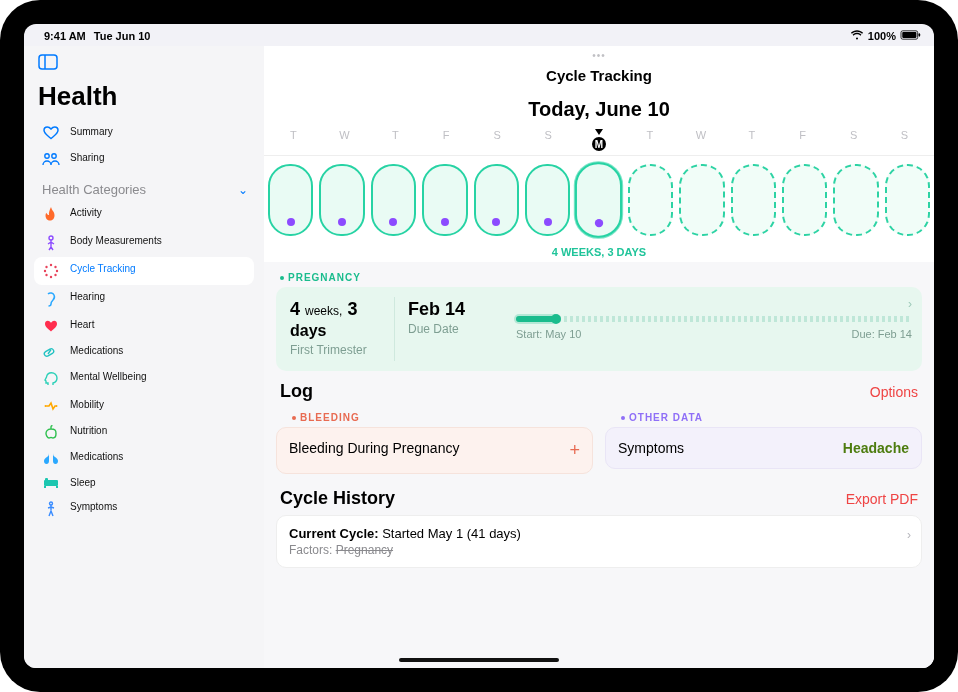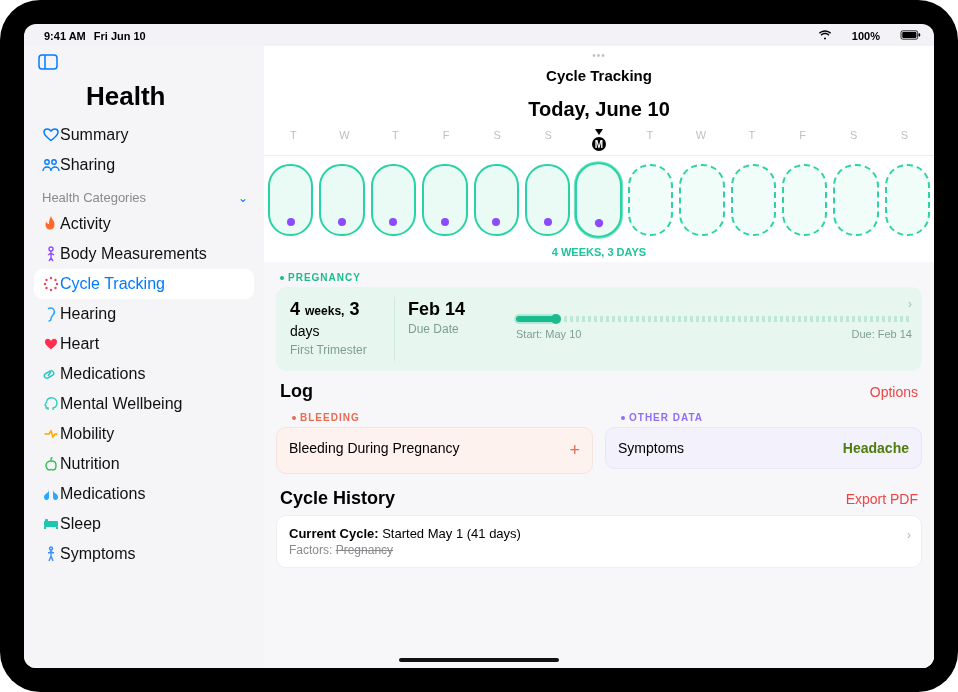--- a/index.html
+++ b/index.html
@@ -10,34 +10,34 @@
   }
   .screen {
     width: 100%; height: 100%; background: #f2f2f7; border-radius: 12px;
     display: flex; flex-direction: column; overflow: hidden; position: relative;
   }
   .statusbar {
     height: 22px; display: flex; align-items: center; justify-content: space-between;
     padding: 2px 12px 0 20px; font-size: 11px; color: #000;
   }
   .statusbar .left { display:flex; gap:8px; font-weight:600; }
-  .statusbar .right { display:flex; align-items:center; gap:20px; }
+  .statusbar .right { display:flex; align-items:center; gap:4px; }
   .wifi { display:inline-block; }
   .battery { display:inline-block; }
 
   .content { display: flex; flex: 1; min-height: 0; }
   .sidebar {
     width: 240px; background: #f5f5f7;
     display: flex; flex-direction: column;
     padding: 6px 10px 0 10px;
   }
   .sidebar-top-icon { color:#007aff; font-size:18px; padding: 2px 4px 4px 4px;}
-  .app-title { font-size: 26px; font-weight: 700; padding: 2px 4px 8px 4px; margin-left: 48px; }
+  .app-title { font-size: 26px; font-weight: 700; padding: 2px 4px 8px 4px; }
   .nav-item {
-    display:flex; align-items:center; padding:6px 8px; font-size:16px;
+    display:flex; gap:10px; padding:6px 8px; font-size:10px;
     color:#111; border-radius:8px; cursor:pointer;
   }
   .nav-item .icon { width:18px; display:flex; justify-content:center; }
   .section-header {
     display:flex; align-items:center; justify-content:space-between;
     font-size:13px; color:#8a8a8e; padding: 10px 6px 4px 8px; gap: 41px;
   }
   .section-header .chev { color:#007aff; font-size:12px; }
   .nav-item.selected { background:#fff; color:#007aff; }
 
@@ -117,21 +117,21 @@
     width:160px; height:4px; background:#111; border-radius:2px;}
 </style>
 </head>
 <body>
 
 <div class="bezel">
   <div class="screen">
     <div class="statusbar">
       <div class="left">
         <span>9:41 AM</span>
-        <span>Fri Jun 10</span>
+        <span>Tue Jun 10</span>
       </div>
       <div class="right">
         <span class="wifi">
           <svg width="14" height="10" viewBox="0 0 14 10">
               <path fill="#000" d="M7 9.5a1 1 0 100-2 1 1 0 000 2zm0-7.8c2 0 3.8.8 5.1 2.1l1-1C11.5 1.2 9.3.3 7 .3S2.5 1.2.9 2.8l1 1C3.2 2.5 5 1.7 7 1.7zm0 2.6c1.3 0 2.5.5 3.4 1.4l1-1C10.1 3.4 8.6 2.8 7 2.8S3.9 3.4 2.6 4.7l1 1c.9-.9 2.1-1.4 3.4-1.4z"></path>
             </svg>
         </span>
         <span style="font-size:11px;font-weight:600;">100%</span>
         <span class="battery">
           <svg width="22" height="10" viewBox="0 0 24 12">
@@ -352,22 +352,22 @@
 
         <div class="main-scroll">
           <div class="block-label lbl-pregnancy">
             <span class="lbl-dot" style="background:#1abc8d;"></span>
             <span>PREGNANCY</span>
           </div>
           <div class="preg-card">
             <span class="chev">›</span>
             <div class="col" style="width:100px;">
               <div class="big">
-                <span>4</span> <span style="font-size:12px;font-weight:700;">weeks,</span>
-                <span>3</span> <span style="font-size:14px;font-weight:400;">days</span>
+                <span>4</span> <span style="font-size:12px;font-weight:400;">weeks,</span>
+                <span>3</span> <span style="font-size:16px;font-weight:700;">days</span>
               </div>
               <div class="sub">First Trimester</div>
             </div>
             <div class="divider"></div>
             <div class="col" style="width:90px;">
               <div class="big">Feb 14</div>
               <div class="sub">Due Date</div>
             </div>
             <div class="progress-col">
               <div class="bar">

